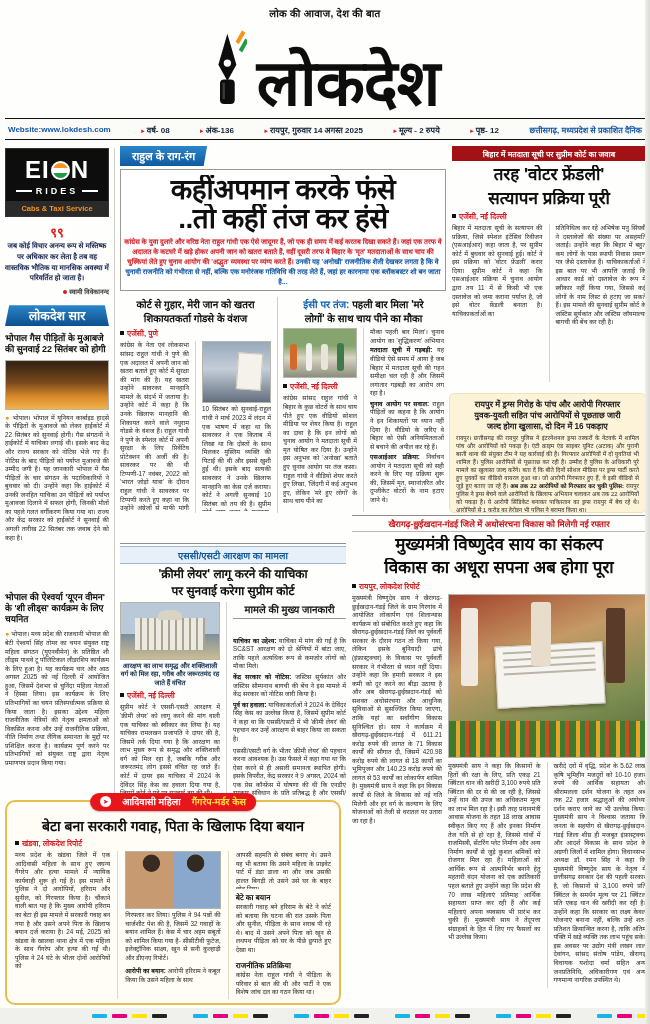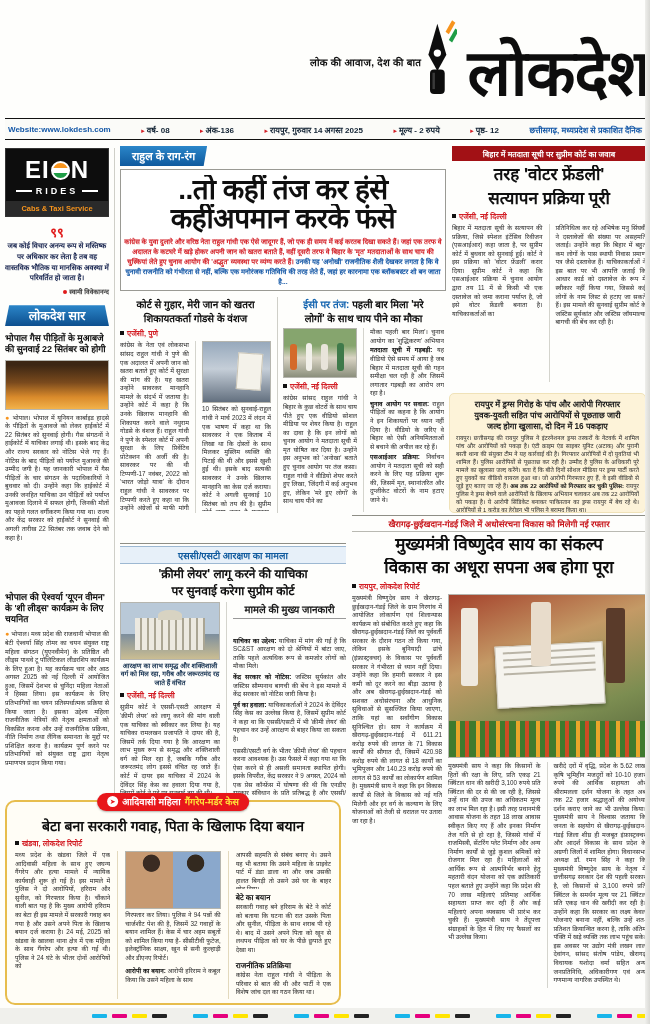--- a/index.html
+++ b/index.html
@@ -2,21 +2,21 @@
 <html><head>
 <meta charset="utf-8">
 <style>
 *{margin:0;padding:0;box-sizing:border-box}
 html,body{background:#c8c8c5}
 body{font-family:"Liberation Sans","DejaVu Sans",sans-serif}
 .page{position:relative;width:650px;height:1024px;margin:0 auto;background:#fefefc;overflow:hidden;color:#1a1a1a}
 .abs{position:absolute}
 .edge-shade{right:0;top:0;width:5px;height:100%;background:linear-gradient(90deg,#efefec,#d9d9d5)}
 
-.masthead{left:0;top:6px;width:100%;height:108px;display:flex;flex-direction:row;align-items:center;justify-content:flex-end}
+.masthead{left:0;top:6px;width:100%;height:108px;display:flex;flex-direction:column;align-items:center;justify-content:space-between}
 .tagline{font-size:10px;font-weight:bold;color:#111;margin-bottom:-4px;letter-spacing:.3px}
 .logo-row{display:flex;align-items:flex-end;gap:10px}
 .logo-text{font-size:64px;line-height:.95;font-weight:900;color:#0d0d0d;letter-spacing:-1px}
 .dateline{left:5px;top:118px;width:640px;height:22px;border-top:1.6px solid #111;border-bottom:1.6px solid #111;display:flex;align-items:center;justify-content:space-between;font-size:8px;font-weight:bold;padding:0 3px;background:#fbfbf8}
 .dl-item{white-space:nowrap;color:#123}
 .dl-web{color:#1558a7}
 .dl-ed{color:#1558a7}
 .tri{color:#d31f26;font-size:7px;margin-right:2px}
 
 .body-txt{font-size:6.3px;line-height:1.36;text-align:justify;color:#2c2c2c;overflow:hidden}
@@ -85,21 +85,21 @@
 .cm-right{flex:1}
 .cm-sub{display:flex;gap:6px;margin-top:4px}
 .cm-sub>div{flex:1}
 .cm-sub .c2{border-left:1px solid #d4d4cd;padding-left:6px}
 
 .banner{position:absolute;left:24%;top:30%;width:55%;height:38%;background:#f6f4ee;border:1px solid #cfcabe;transform:rotate(-3deg);box-shadow:0 2px 4px rgba(0,0,0,.35)}
 .banner i{display:block;height:2px;background:#b9b4a6;margin:5px 7px 0}
 .flowers{position:absolute;left:0;bottom:0;width:100%;height:22%;background:repeating-linear-gradient(90deg,#3f7a2e 0 7px,#e8a62a 7px 11px,#3f7a2e 11px 16px,#cf4b24 16px 20px)}
 
 .gang{left:5px;top:800px;width:336px;height:205px;border:2px solid #e7bd4e;border-radius:10px;background:#fffdf6;padding:12px 8px 6px;overflow:visible}
-.gang-pill{position:absolute;left:50%;top:-9px;transform:translateX(-50%);background:#e8161b;border-radius:11px;padding:2px 10px 3px;display:flex;align-items:center;gap:4px;white-space:nowrap;box-shadow:0 1px 2px rgba(0,0,0,.3)}
+.gang-pill{position:absolute;left:50%;top:-9px;transform:translateX(-50%);background:#e8161b;border-radius:11px;padding:2px 10px 3px;display:flex;align-items:center;gap:11px;white-space:nowrap;box-shadow:0 1px 2px rgba(0,0,0,.3)}
 .gang-ico{width:11px;height:11px;border-radius:50%;background:#fff;color:#e8161b;font-size:7px;display:flex;align-items:center;justify-content:center}
 .gang-l1{color:#fff;font-weight:bold;font-size:9.5px}
 .gang-l2{color:#ffe13a;font-weight:bold;font-size:9.5px}
 .gang-h{font-size:14px;margin-top:2px}
 .gang-cols{display:flex;gap:7px;margin-top:2px}
 .gang-cols>div{flex:1;overflow:hidden}
 .gang-cols .mid,.gang-cols .last{border-left:1px solid #e3d9bd;padding-left:7px}
 .subhead{font-size:7.5px;font-weight:bold;color:#111;margin:3px 0 1px}
 
 .regstrip{left:0;top:1008px;width:650px;height:16px;background:#f0f0ec;display:flex;align-items:center;gap:26px;padding-left:92px}
@@ -165,22 +165,22 @@
     <div class="brief-h">भोपाल गैस पीड़ितों के मुआबजे की सुनवाई 22 सितंबर को होगी</div>
     <div class="ph" style="height:50px;background:linear-gradient(180deg,#3c2613 8%,#7a4a1d 45%,#d98a2b 75%,#f2b24a)"></div>
     <div class="body-txt" style="margin-top:3px;height:172px"><span class="brief-dot">●</span> <span>भोपाल। भोपाल में यूनियन कार्बाइड हादसे के पीड़ितों के मुआवजे को लेकर हाईकोर्ट में 22 सितंबर को सुनवाई होगी। गैस संगठनों ने हाईकोर्ट में याचिका लगाई थी। इसके बाद केंद्र और राज्य सरकार को नोटिस भेजे गए हैं। नोटिस के बाद पीड़ितों को पर्याप्त मुआवजे की उम्मीद जगी है। यह जानकारी भोपाल में गैस पीड़ितों के चार संगठन के पदाधिकारियों ने बुधवार को दी। उन्होंने कहा कि हाईकोर्ट में उनकी जनहित याचिका उन पीड़ितों को पर्याप्त मुआवजा दिलाने में सफल होगी, जिनकी मौतों का पहले गलत वर्गीकरण किया गया था। राज्य और केंद्र सरकार को हाईकोर्ट ने सुनवाई की अगली तारीख 22 सितंबर तक जवाब देने को कहा है।</span></div>
     <div class="brief-h">भोपाल की ऐश्वर्या 'यूएन वीमन' के 'शी लीड्स' कार्यक्रम के लिए चयनित</div>
     <div class="body-txt" style="height:230px"><span class="brief-dot">●</span> <span>भोपाल। मध्य प्रदेश की राजधानी भोपाल की बेटी ऐश्वर्या सिंह तोमर का चयन संयुक्त राष्ट्र महिला संगठन (यूएनवीमेन) के प्रतिष्ठित शी लीड्स पाथवे टू पॉलिटिकल लीडरशिप कार्यक्रम के लिए हुआ है। यह कार्यक्रम चार और आठ अगस्त 2025 को नई दिल्ली में आयोजित हुआ, जिसमें देशभर से चुनिंदा महिला नेताओं ने हिस्सा लिया। इस कार्यक्रम के लिए प्रतिभागियों का चयन प्रतिस्पर्धात्मक प्रक्रिया से किया जाता है। इसका उद्देश्य महिला राजनीतिक नेत्रियों की नेतृत्व क्षमताओं को विकसित करना और उन्हें राजनीतिक प्रक्रिया, नीति निर्माण तथा लैंगिक समानता के मुद्दों पर प्रशिक्षित करना है। कार्यक्रम पूर्ण करने पर प्रतिभागियों को संयुक्त राष्ट्र द्वारा नेतृत्व प्रमाणपत्र प्रदान किया गया।</span></div>
   </div>
 
   <div class="abs lead">
     <span class="kicker-blue">राहुल के राग-रंग</span>
     <div class="lead-box">
+      <div class="hl lead-h">कहींअपमान करके फंसे</div>
       <div class="hl lead-h">..तो कहीं तंज कर हंसे</div>
-      <div class="hl lead-h">कहींअपमान करके फंसे</div>
       <div class="lead-intro">
         <span class="intro-red">कांग्रेस के युवा दुलारे और वरिष्ठ नेता राहुल गांधी एक ऐसे जादूगर हैं, जो एक ही समय में कई करतब दिखा सकते हैं। जहां एक तरफ वे अदालत के कटघरे में खड़े होकर अपनी जान को खतरा बताते हैं, वहीं दूसरी तरफ वे बिहार के 'मृत' मतदाताओं के साथ चाय की चुस्कियां लेते हुए चुनाव आयोग की 'अद्भुत' व्यवस्था पर व्यंग्य करते हैं।</span>
         <span class="intro-blue">उनकी यह 'अनोखी' राजनीतिक शैली देखकर लगता है कि वे चुनावी राजनीति को गंभीरता से नहीं, बल्कि एक मनोरंजक गतिविधि की तरह लेते हैं, जहां हर कारनामा एक ब्लॉकबस्टर शो बन जाता है...</span>
       </div>
     </div>
     <div class="substories">
 
       <div class="substory god">
         <div class="hl sub-h">कोर्ट से गुहार, मेरी जान को खतरा</div>
         <div class="hl sub-h">शिकायतकर्ता गोडसे के वंशज</div>

